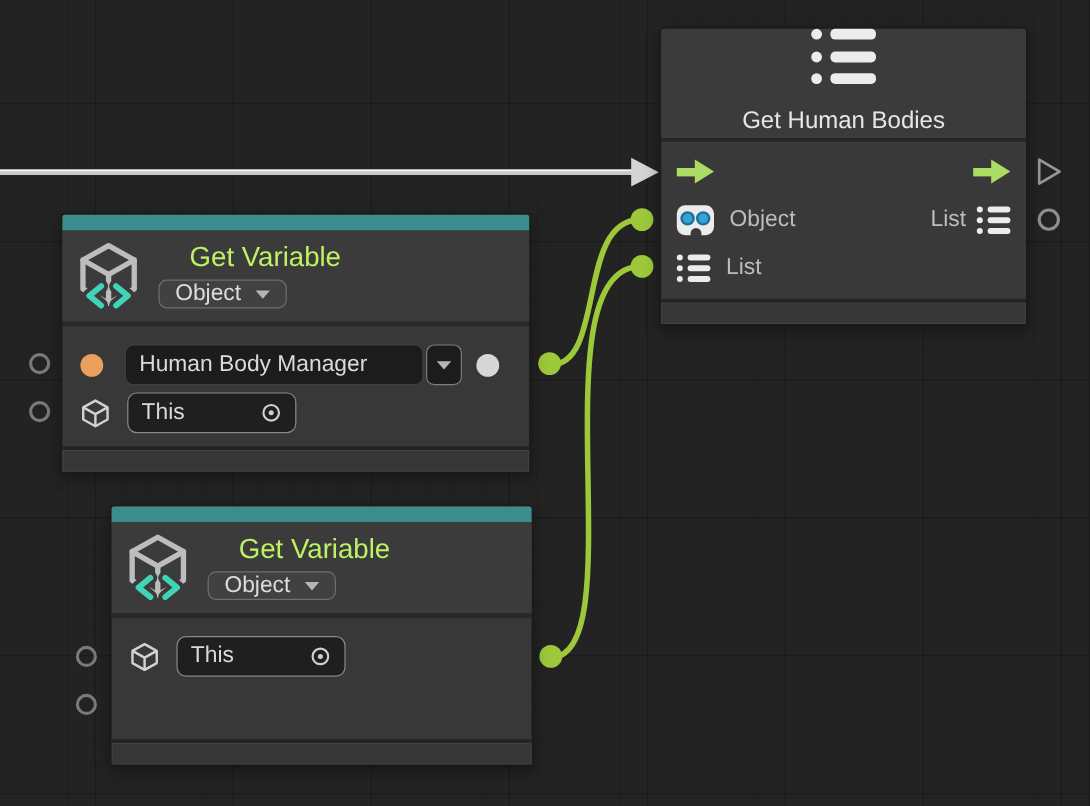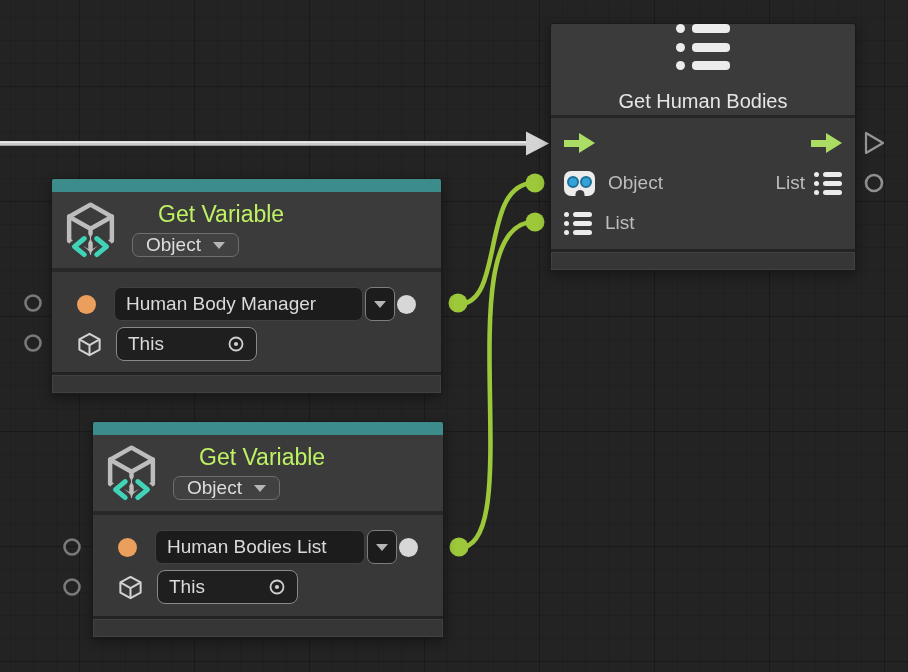--- a/index.html
+++ b/index.html
@@ -61,21 +61,21 @@
   .sel-bar{height:13px;background:#3d8c8c;border-radius:2px 2px 0 0;}
   .gv-header{height:76px;display:flex;align-items:center;gap:13px;padding:0 10px;background:#3b3b3b;}
   .gv-col{display:flex;flex-direction:column;gap:7px;align-items:flex-start;}
   .gv-title{font-size:23px;color:#bef264;line-height:23px;margin-left:26px;}
   .dropdown{height:24px;padding:0 13px;display:flex;align-items:center;gap:12px;
             background:#414141;border:1px solid #6e6e6e;border-radius:7px;
             font-size:19px;color:#dcdcdc;box-sizing:border-box;cursor:default;}
   .chevron{width:0;height:0;border-left:6px solid transparent;border-right:6px solid transparent;
             border-top:7px solid #b5b5b5;}
   .gv-divider{height:4px;background:#282828;}
-  .gv-body{padding:12px 12px 0 12px;margin-left:10px;}
+  .gv-body{padding:12px 12px 0 12px;}
   .gv-row{height:40px;display:flex;align-items:center;}
   .dot{width:19px;height:19px;border-radius:50%;flex:none;}
   .dot.orange{background:#eb9f5c;margin-left:3px;}
   .dot.white{background:#d7d7d7;margin-left:auto;margin-right:13px;}
   .name-field{margin-left:18px;height:34px;background:#1c1c1c;border:1px solid #404040;
             border-radius:7px;display:flex;align-items:center;padding:0 11px;
             font-size:19px;color:#dadada;box-sizing:border-box;white-space:nowrap;overflow:hidden;}
   .gv1 .name-field{width:249px;} .gv2 .name-field{width:210px;}
   .dd-btn{width:30px;height:34px;margin-left:2px;background:#1c1c1c;border:1.5px solid #7d7d7d;
             border-radius:7px;display:flex;align-items:center;justify-content:center;box-sizing:border-box;flex:none;}
@@ -260,30 +260,20 @@
         <span class="gv-title">Get Variable</span>
         <div class="dropdown">
           <span>Object</span>
           <i class="chevron"></i>
         </div>
       </div>
     </div>
     <div class="gv-divider"></div>
     <div class="gv-body">
       <div class="gv-row">
-        <div class="dot orange"></div>
-        <div class="name-field">
-          <span>Human Bodies List</span>
-        </div>
-        <div class="dd-btn">
-          <i class="chevron"></i>
-        </div>
-        <div class="dot white"></div>
-      </div>
-      <div class="gv-row">
         <span class="cube-sm">
           <svg width="27" height="27" viewBox="0 0 24 24" fill="none" stroke="#d2d2d2" stroke-width="1.8" stroke-linejoin="round">
             <path d="M12 2.5 L21 7.5 V16.5 L12 21.5 L3 16.5 V7.5 Z"></path>
             <path d="M3 7.5 L12 12.5 L21 7.5 M12 12.5 V21.5"></path>
           </svg>
         </span>
         <div class="this-field">
           <span class="tf-text">This</span>
           <svg width="18" height="18" viewBox="0 0 18 18">
             <circle cx="9" cy="9" r="6.5" stroke="#cfcfcf" stroke-width="1.8" fill="none"></circle>

